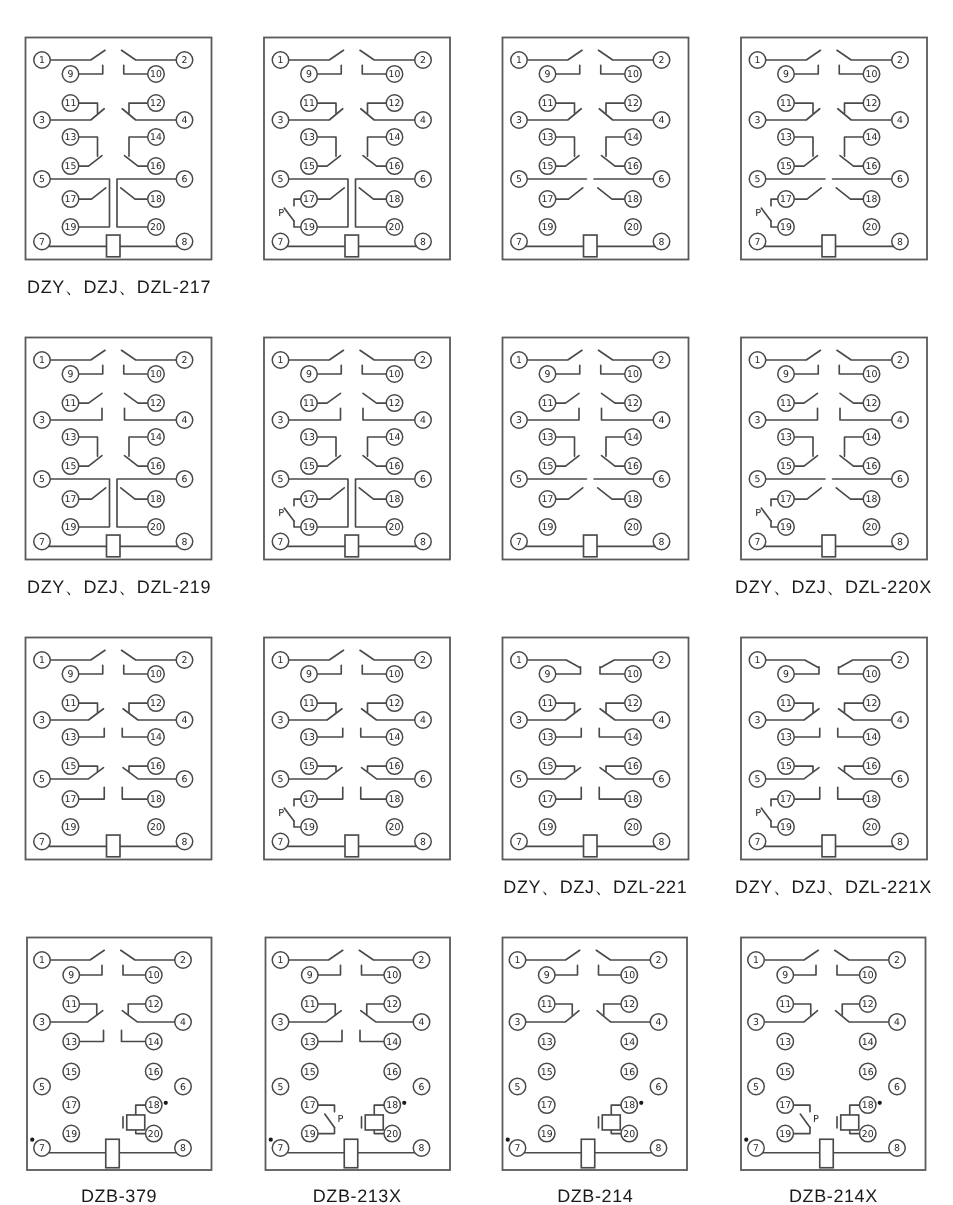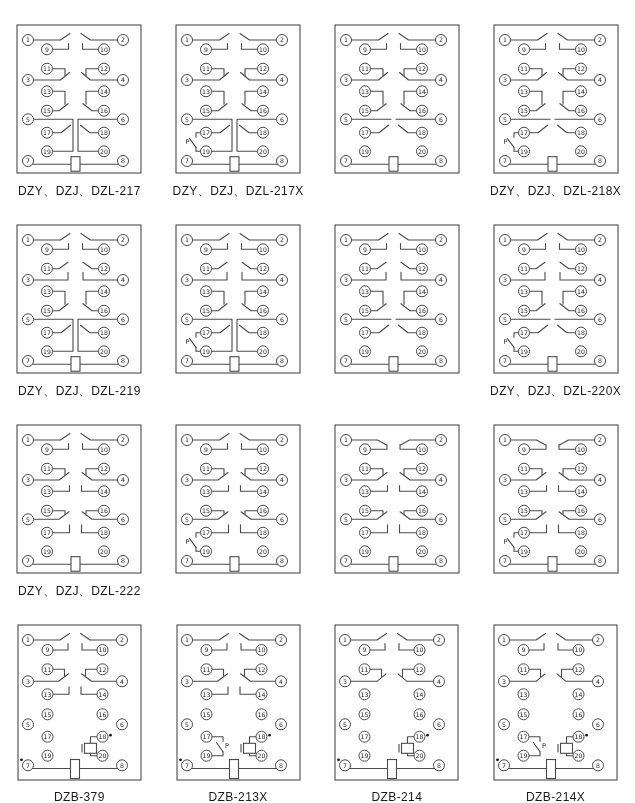--- a/index.html
+++ b/index.html
@@ -146,21 +146,20 @@
           <circle cx="87" cy="66.3" r="5.5" class="term"></circle>
           <text x="87" y="68.5" text-anchor="middle" class="tnum">14</text>
           <circle cx="87" cy="85.7" r="5.5" class="term"></circle>
           <text x="87" y="87.9" text-anchor="middle" class="tnum">16</text>
           <circle cx="87" cy="107.7" r="5.5" class="term"></circle>
           <text x="87" y="109.9" text-anchor="middle" class="tnum">18</text>
           <circle cx="87" cy="126.3" r="5.5" class="term"></circle>
           <text x="87" y="128.5" text-anchor="middle" class="tnum">20</text>
           <text x="9.5" y="119.2" class="plab">P</text>
         </svg></div>
-    <figcaption class="lbl">DZY、DZJ、DZL-217X</figcaption>
   </figure>
   <figure class="cell">
     <div class="mount"><svg width="136" height="160" viewBox="-6 -6 136 160">
           <rect x="0" y="0" width="124" height="148" class="boxline"></rect>
           <path d="M 16.5 15.0 L 43.5 15.0 L 53.0 8.5" class="wire"></path>
           <path d="M 100.5 15.0 L 73.5 15.0 L 64.0 8.5" class="wire"></path>
           <path d="M 35.5 24.3 L 51.5 24.3 L 51.5 18.5" class="wire"></path>
           <path d="M 81.5 24.3 L 65.5 24.3 L 65.5 18.5" class="wire"></path>
           <path d="M 35.5 43.7 L 48.0 43.7 L 48.0 50.5" class="wire"></path>
           <path d="M 81.5 43.7 L 69.0 43.7 L 69.0 50.5" class="wire"></path>
@@ -279,21 +278,20 @@
           <circle cx="87" cy="66.3" r="5.5" class="term"></circle>
           <text x="87" y="68.5" text-anchor="middle" class="tnum">14</text>
           <circle cx="87" cy="85.7" r="5.5" class="term"></circle>
           <text x="87" y="87.9" text-anchor="middle" class="tnum">16</text>
           <circle cx="87" cy="107.7" r="5.5" class="term"></circle>
           <text x="87" y="109.9" text-anchor="middle" class="tnum">18</text>
           <circle cx="87" cy="126.3" r="5.5" class="term"></circle>
           <text x="87" y="128.5" text-anchor="middle" class="tnum">20</text>
           <text x="9.5" y="119.2" class="plab">P</text>
         </svg></div>
-    <figcaption class="lbl">DZY、DZJ、DZL-218X</figcaption>
   </figure>
   <figure class="cell">
     <div class="mount"><svg width="136" height="160" viewBox="-6 -6 136 160">
           <rect x="0" y="0" width="124" height="148" class="boxline"></rect>
           <path d="M 16.5 15.0 L 43.5 15.0 L 53.0 8.5" class="wire"></path>
           <path d="M 100.5 15.0 L 73.5 15.0 L 64.0 8.5" class="wire"></path>
           <path d="M 35.5 24.3 L 51.5 24.3 L 51.5 18.5" class="wire"></path>
           <path d="M 81.5 24.3 L 65.5 24.3 L 65.5 18.5" class="wire"></path>
           <path d="M 35.5 43.7 L 42.0 43.7 L 51.0 37.2" class="wire"></path>
           <path d="M 81.5 43.7 L 75.0 43.7 L 66.0 37.2" class="wire"></path>
@@ -610,21 +608,20 @@
           <text x="87" y="45.900000000000006" text-anchor="middle" class="tnum">12</text>
           <circle cx="87" cy="66.3" r="5.5" class="term"></circle>
           <text x="87" y="68.5" text-anchor="middle" class="tnum">14</text>
           <circle cx="87" cy="85.7" r="5.5" class="term"></circle>
           <text x="87" y="87.9" text-anchor="middle" class="tnum">16</text>
           <circle cx="87" cy="107.7" r="5.5" class="term"></circle>
           <text x="87" y="109.9" text-anchor="middle" class="tnum">18</text>
           <circle cx="87" cy="126.3" r="5.5" class="term"></circle>
           <text x="87" y="128.5" text-anchor="middle" class="tnum">20</text>
         </svg></div>
-    <figcaption class="lbl">DZY、DZJ、DZL-222</figcaption>
   </figure>
   <figure class="cell">
     <div class="mount"><svg width="136" height="160" viewBox="-6 -6 136 160">
           <rect x="0" y="0" width="124" height="148" class="boxline"></rect>
           <path d="M 16.5 15.0 L 43.5 15.0 L 53.0 8.5" class="wire"></path>
           <path d="M 100.5 15.0 L 73.5 15.0 L 64.0 8.5" class="wire"></path>
           <path d="M 35.5 24.3 L 51.5 24.3 L 51.5 18.5" class="wire"></path>
           <path d="M 81.5 24.3 L 65.5 24.3 L 65.5 18.5" class="wire"></path>
           <path d="M 35.5 43.7 L 48.0 43.7 L 48.0 50.0" class="wire"></path>
           <path d="M 81.5 43.7 L 69.0 43.7 L 69.0 50.0" class="wire"></path>
@@ -743,20 +740,21 @@
           <text x="87" y="45.900000000000006" text-anchor="middle" class="tnum">12</text>
           <circle cx="87" cy="66.3" r="5.5" class="term"></circle>
           <text x="87" y="68.5" text-anchor="middle" class="tnum">14</text>
           <circle cx="87" cy="85.7" r="5.5" class="term"></circle>
           <text x="87" y="87.9" text-anchor="middle" class="tnum">16</text>
           <circle cx="87" cy="107.7" r="5.5" class="term"></circle>
           <text x="87" y="109.9" text-anchor="middle" class="tnum">18</text>
           <circle cx="87" cy="126.3" r="5.5" class="term"></circle>
           <text x="87" y="128.5" text-anchor="middle" class="tnum">20</text>
         </svg></div>
+    <figcaption class="lbl">DZY、DZJ、DZL-221</figcaption>
   </figure>
   <figure class="cell">
     <div class="mount"><svg width="136" height="160" viewBox="-6 -6 136 160">
           <rect x="0" y="0" width="124" height="148" class="boxline"></rect>
           <path d="M 16.5 15.0 L 42.5 15.0 L 51.5 20.0" class="wire"></path>
           <path d="M 100.5 15.0 L 74.5 15.0 L 65.5 20.0" class="wire"></path>
           <path d="M 35.5 24.3 L 52.0 24.3 L 52.0 19.5" class="wire"></path>
           <path d="M 81.5 24.3 L 65.0 24.3 L 65.0 19.5" class="wire"></path>
           <path d="M 35.5 43.7 L 48.0 43.7 L 48.0 50.0" class="wire"></path>
           <path d="M 81.5 43.7 L 69.0 43.7 L 69.0 50.0" class="wire"></path>
@@ -811,20 +809,21 @@
           <circle cx="87" cy="66.3" r="5.5" class="term"></circle>
           <text x="87" y="68.5" text-anchor="middle" class="tnum">14</text>
           <circle cx="87" cy="85.7" r="5.5" class="term"></circle>
           <text x="87" y="87.9" text-anchor="middle" class="tnum">16</text>
           <circle cx="87" cy="107.7" r="5.5" class="term"></circle>
           <text x="87" y="109.9" text-anchor="middle" class="tnum">18</text>
           <circle cx="87" cy="126.3" r="5.5" class="term"></circle>
           <text x="87" y="128.5" text-anchor="middle" class="tnum">20</text>
           <text x="9.5" y="119.2" class="plab">P</text>
         </svg></div>
+    <figcaption class="lbl">DZY、DZJ、DZL-221X</figcaption>
   </figure>
   <figure class="cell">
     <div class="mount"><svg width="135" height="167" viewBox="-6 -6 135 167">
           <rect x="0" y="0" width="123" height="155" class="boxline"></rect>
           <path d="M 15.5 15.0 L 42.0 15.0 L 51.5 8.5" class="wire"></path>
           <path d="M 98.5 15.0 L 72.0 15.0 L 62.5 8.5" class="wire"></path>
           <path d="M 35.0 25.0 L 50.0 25.0 L 50.0 18.5" class="wire"></path>
           <path d="M 79.0 25.0 L 64.0 25.0 L 64.0 18.5" class="wire"></path>
           <path d="M 35.0 44.3 L 46.5 44.3 L 46.5 51.3" class="wire"></path>
           <path d="M 79.0 44.3 L 67.5 44.3 L 67.5 51.3" class="wire"></path>

